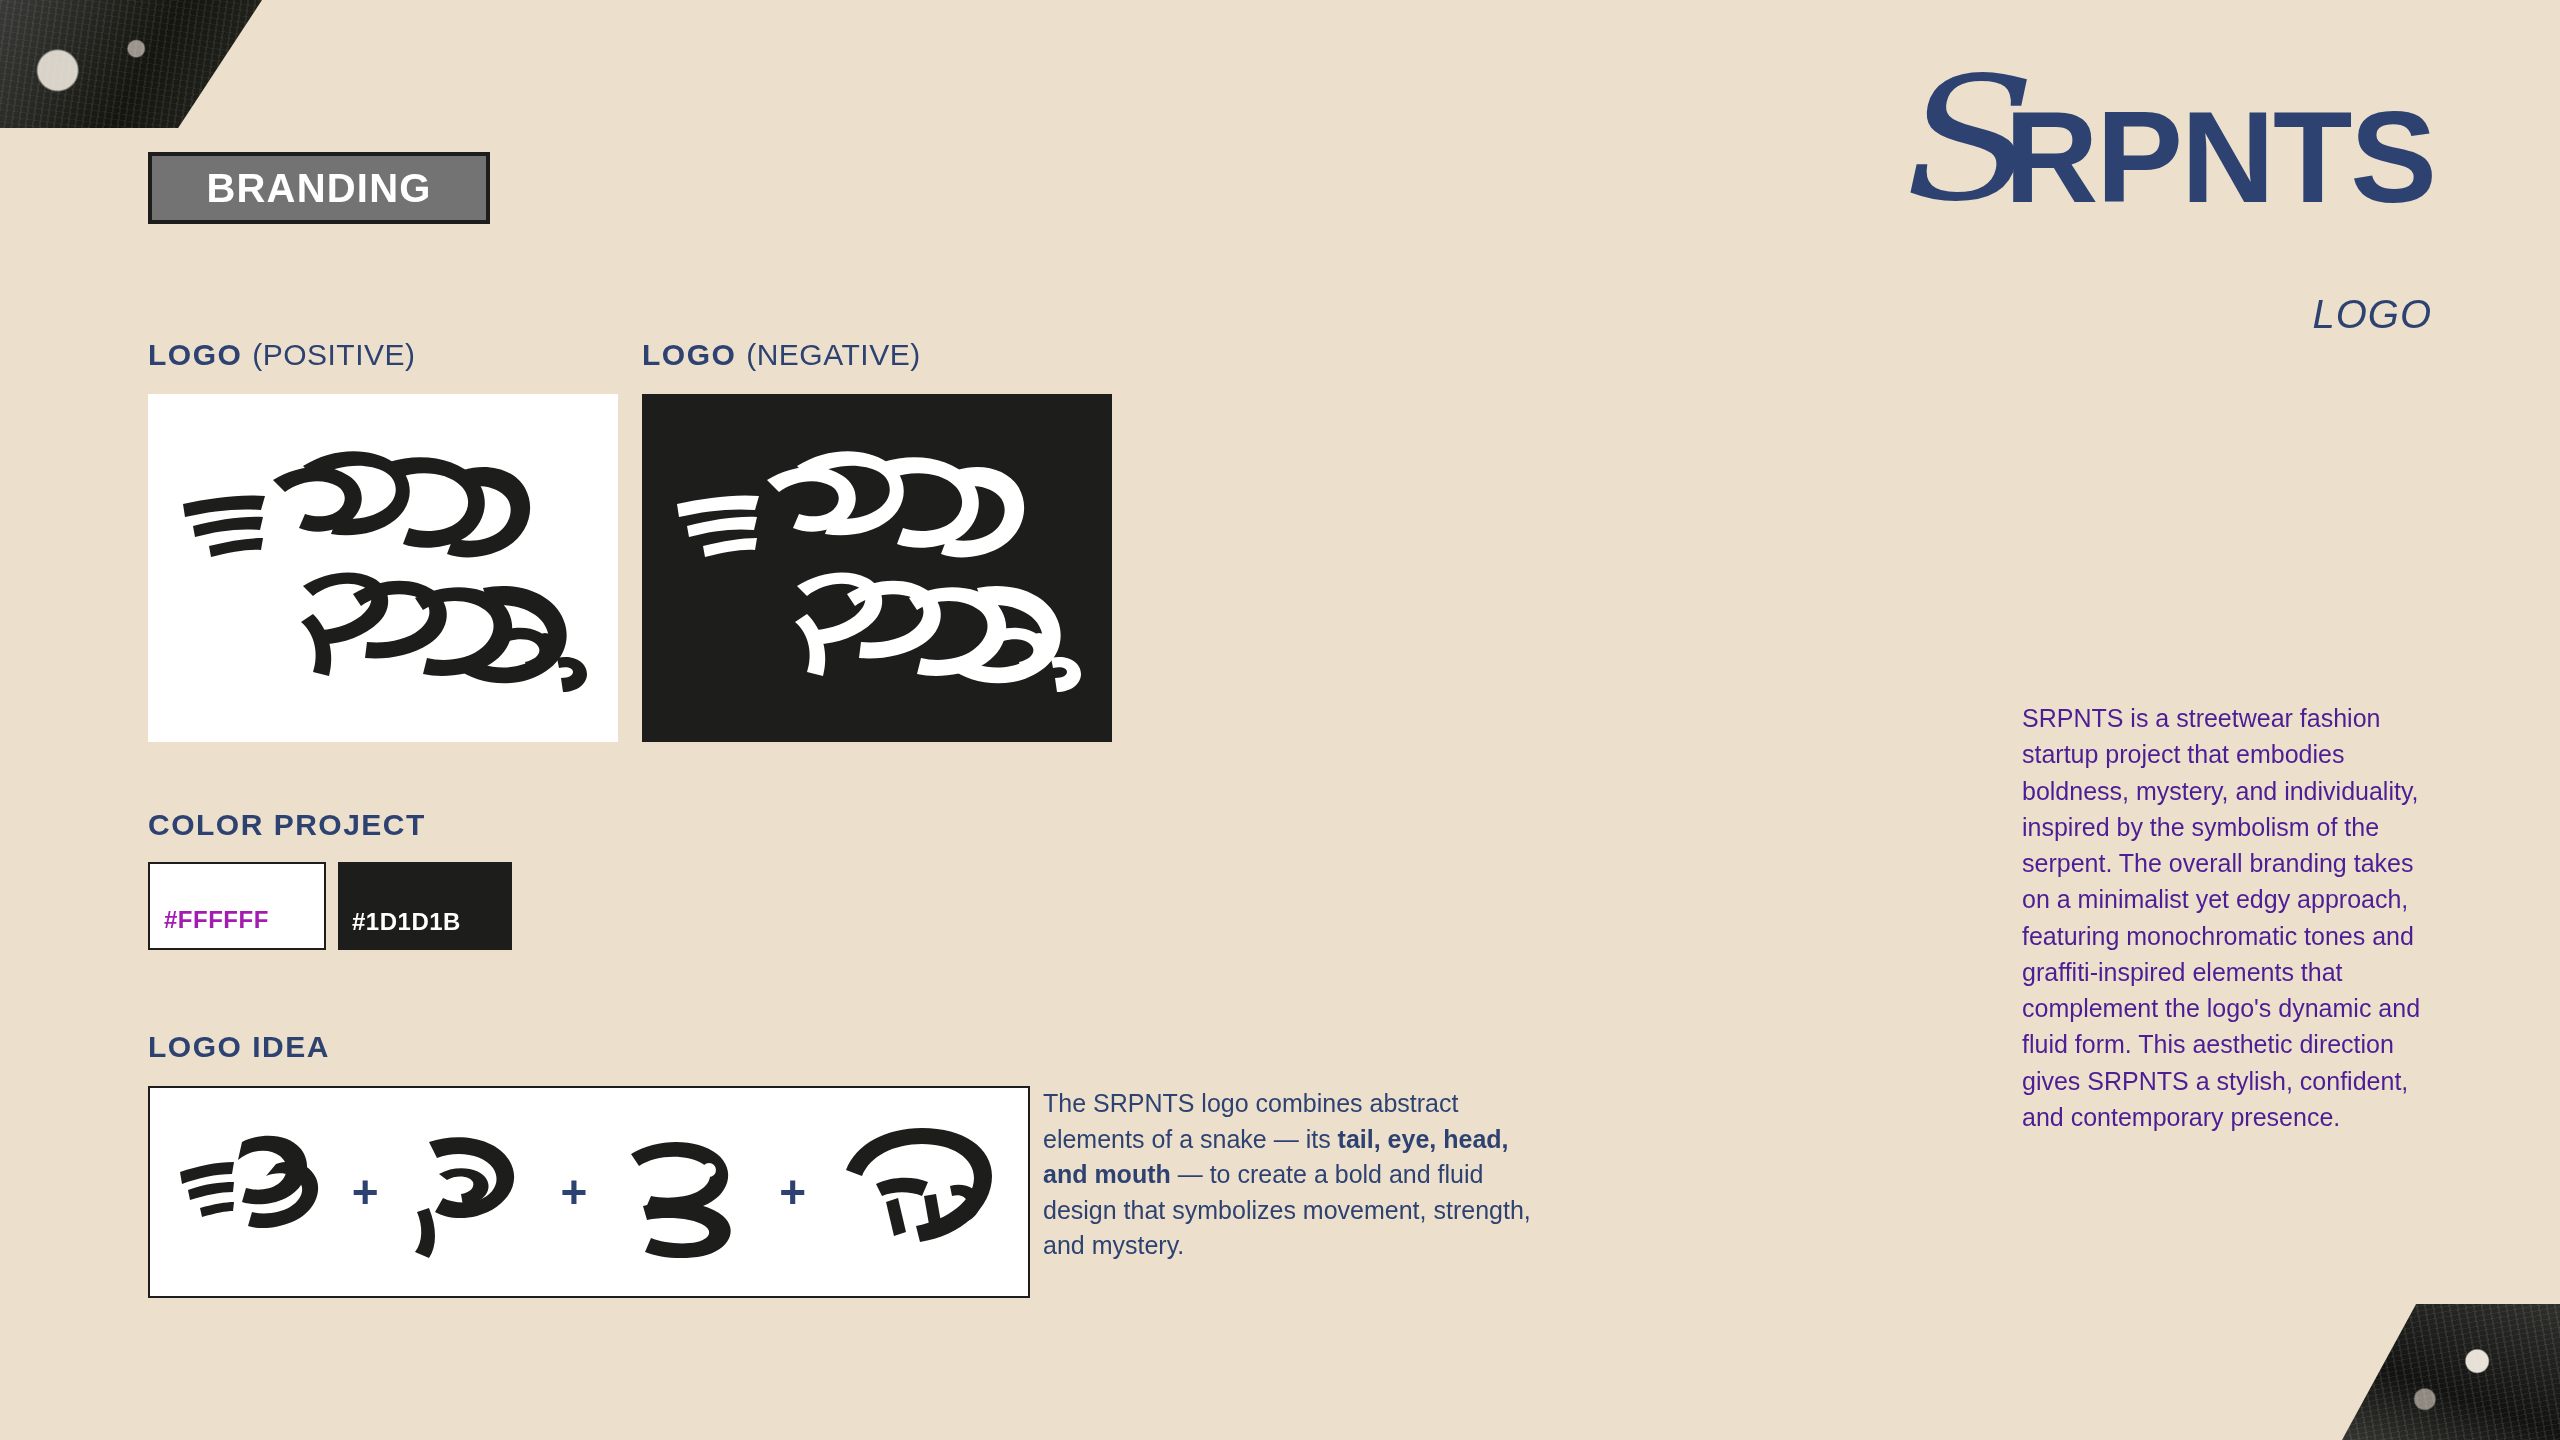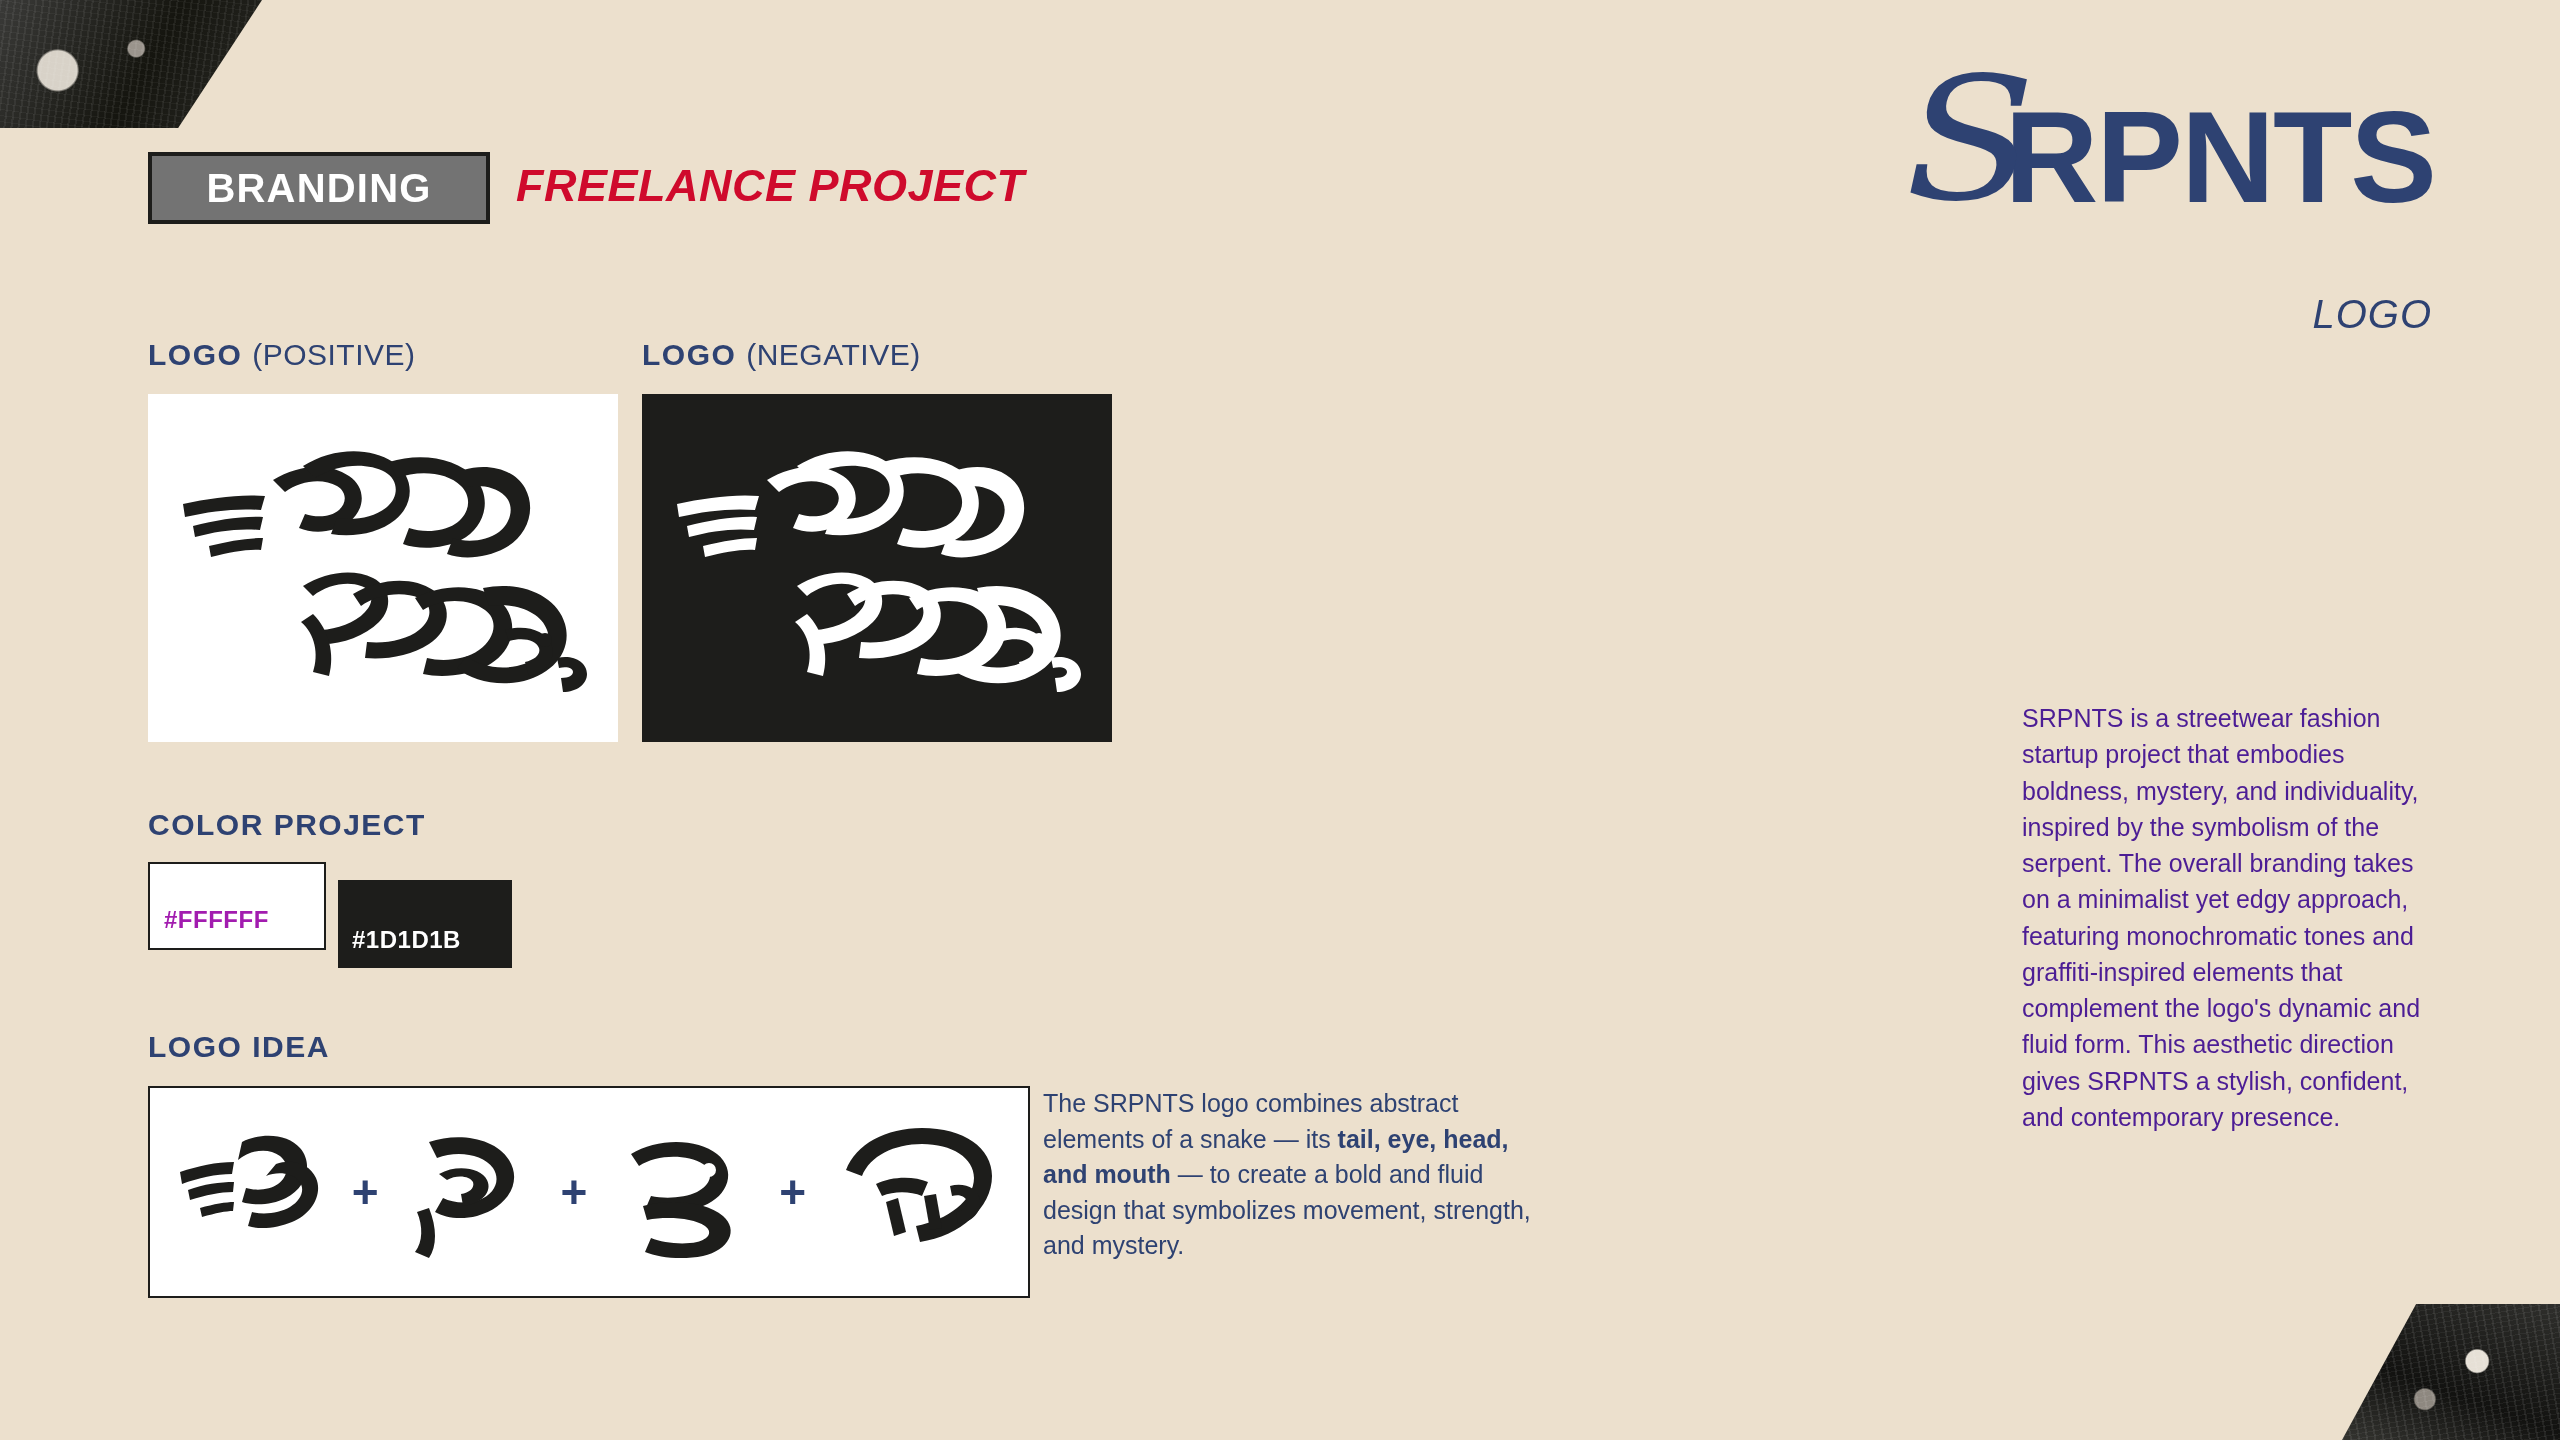--- a/index.html
+++ b/index.html
@@ -171,21 +171,20 @@
     left: 148px; top: 862px;
     width: 178px;
     background: #ffffff;
     border: 2px solid #1d1d1b;
   }
   .swatch.white .hex { color: #a21caf; margin-top: 28px; }
   .swatch.dark {
     left: 338px; top: 862px;
     width: 174px;
     background: #1d1d1b;
-    margin-top: 18px;
   }
   .swatch.dark .hex { color: #ffffff; }
 
   
   .idea-box {
     position: absolute;
     left: 148px; top: 1086px;
     width: 882px; height: 212px;
     background: #ffffff;
     border: 2px solid #1d1d1b;
@@ -223,21 +222,20 @@
 <body>
 
 <div class="page">
 
   <div class="corner-photo tl"></div>
   <div class="corner-photo br"></div>
 
   <div class="badge">
     <span class="badge-text">BRANDING</span>
   </div>
-  <div class="header-title">FREELANCE PROJECT</div>
 
   <div class="brandmark">
     <span class="script-s">S</span>
     <span class="block">RPNTS</span>
   </div>
   <div class="brandmark-sub">LOGO</div>
 
   <div class="sec-label" style="left:148px; top:338px;text-align:right;">
     <span>LOGO</span>
     <span class="thin">(POSITIVE)</span>

